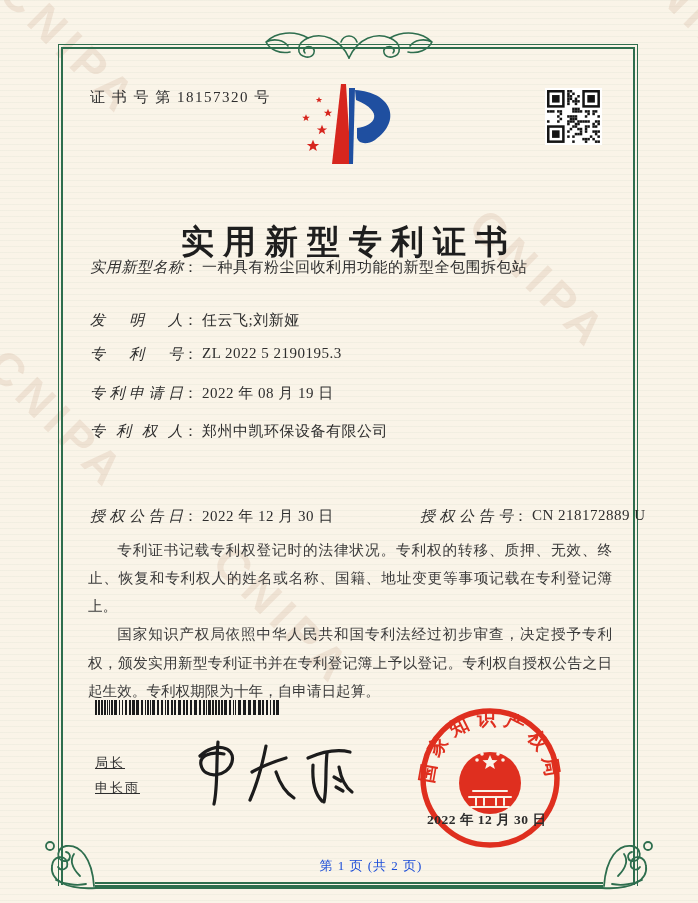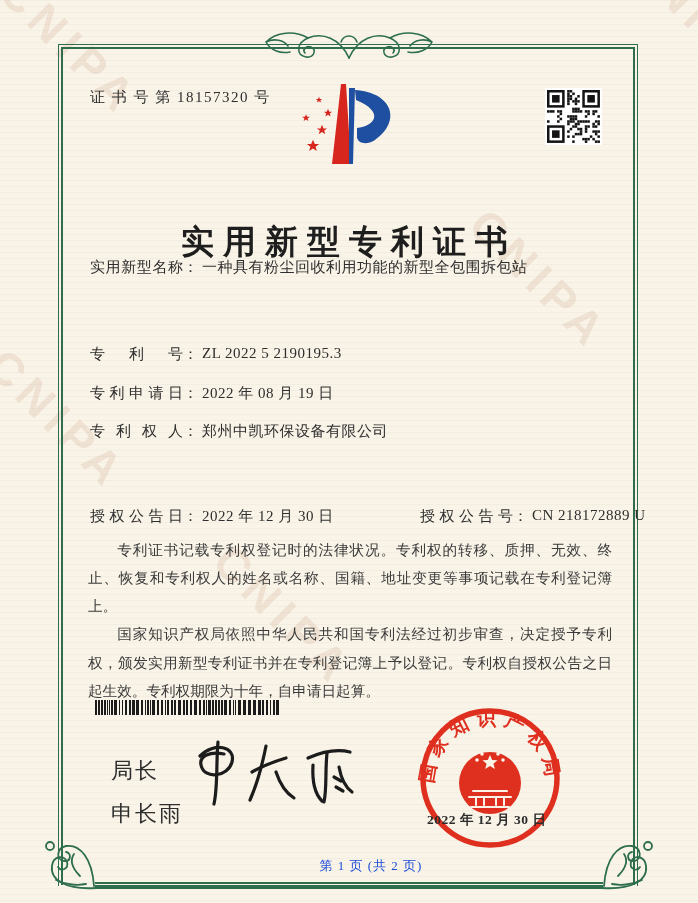--- a/index.html
+++ b/index.html
@@ -52,32 +52,33 @@
   .qr { position:absolute; left:545px; top:88px; width:57px; height:57px; background:#fff; padding:2px; }
   .doc-title {
     position:absolute; left:0; top:176px; width:100%;
     text-align:center; font-size:33px; font-weight:bold;
     letter-spacing:9px; color:#1e1e1e;margin-top:44px;
   }
   .field-row { position:absolute; left:90px; font-size:15px; white-space:nowrap; }
   .field-label {
     display:inline-block; width:93px; text-align:justify; text-align-last:justify;
     vertical-align:top;
+    font-style:italic;
   }
   .field-colon { display:inline-block; vertical-align:top; }
   .field-value { display:inline-block; margin-left:4px; vertical-align:top; letter-spacing:0.5px; }
   .field-value.wrap { white-space:normal; width:426px; line-height:1.55; }
   .col2 { position:absolute; left:330px; top:0; }
   .paras {
     position:absolute; left:88px; top:536px; width:524px;
     font-size:14.6px; line-height:1.93; text-align:justify; color:#3a3a3a;
   }
   .paras p { text-indent:2em; }
   .barcode { position:absolute; left:95px; top:700px; width:185px; height:15px; }
-  .signer { position:absolute; left:111px; top:750px; font-size:22px; line-height:1.95; letter-spacing:2px; }
+  .signer { position:absolute; left:95px; top:750px; font-size:13px; line-height:1.95; letter-spacing:2px;text-decoration:underline; }
   .signature { position:absolute; left:186px; top:732px; }
   .sig-stroke { fill:none; stroke:#1c1c1c; stroke-width:3.2; stroke-linecap:round; stroke-linejoin:round; }
   .seal { position:absolute; left:417px; top:703px; width:146px; height:150px; }
   .seal-stroke { fill:none; stroke:var(--seal-red,#df2f1f); }
   .seal-fill { fill:var(--seal-red,#df2f1f); }
   .seal-text { fill:var(--seal-red,#df2f1f); font-weight:bold; font-family:"Liberation Serif",serif; }
   .emblem-light { stroke:var(--page-bg,#faf4e8); fill:none; stroke-width:2; stroke-linecap:round; }
   .emblem-light-fill { fill:var(--page-bg,#faf4e8); }
   .seal-date {
     position:absolute; left:427px; top:811px; width:160px;
@@ -259,20 +260,23 @@
         <rect x="0" y="35.28" width="17.64" height="17.64" fill="#141414"></rect>
         <rect x="2.52" y="37.8" width="12.6" height="12.6" fill="#fff"></rect>
         <rect x="5.04" y="40.32" width="7.5600000000000005" height="7.5600000000000005" fill="#141414"></rect>
       </svg></div>
 
   <div class="doc-title">实用新型专利证书</div>
 
   <div class="field-row" style="top:258px">
     <span class="field-label">实用新型名称</span><span class="field-colon">：</span><span class="field-value">一种具有粉尘回收利用功能的新型全包围拆包站</span>
   </div>
+  <div class="field-row" style="top:311px">
+    <span class="field-label">发明人</span><span class="field-colon">：</span><span class="field-value">任云飞;刘新娅</span>
+  </div>
   <div class="field-row" style="top:345px">
     <span class="field-label">专利号</span><span class="field-colon">：</span><span class="field-value">ZL 2022 5 2190195.3</span>
   </div>
   <div class="field-row" style="top:384px">
     <span class="field-label">专利申请日</span><span class="field-colon">：</span><span class="field-value">2022 年 08 月 19 日</span>
   </div>
   <div class="field-row" style="top:422px">
     <span class="field-label">专利权人</span><span class="field-colon">：</span><span class="field-value">郑州中凯环保设备有限公司</span>
   </div>
   <div class="field-row" style="top:507px">

